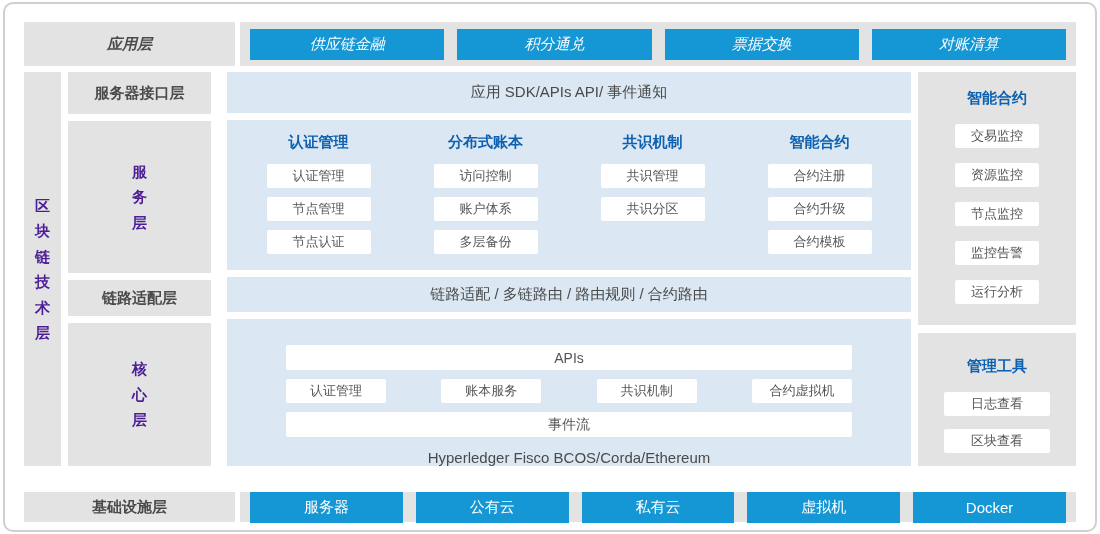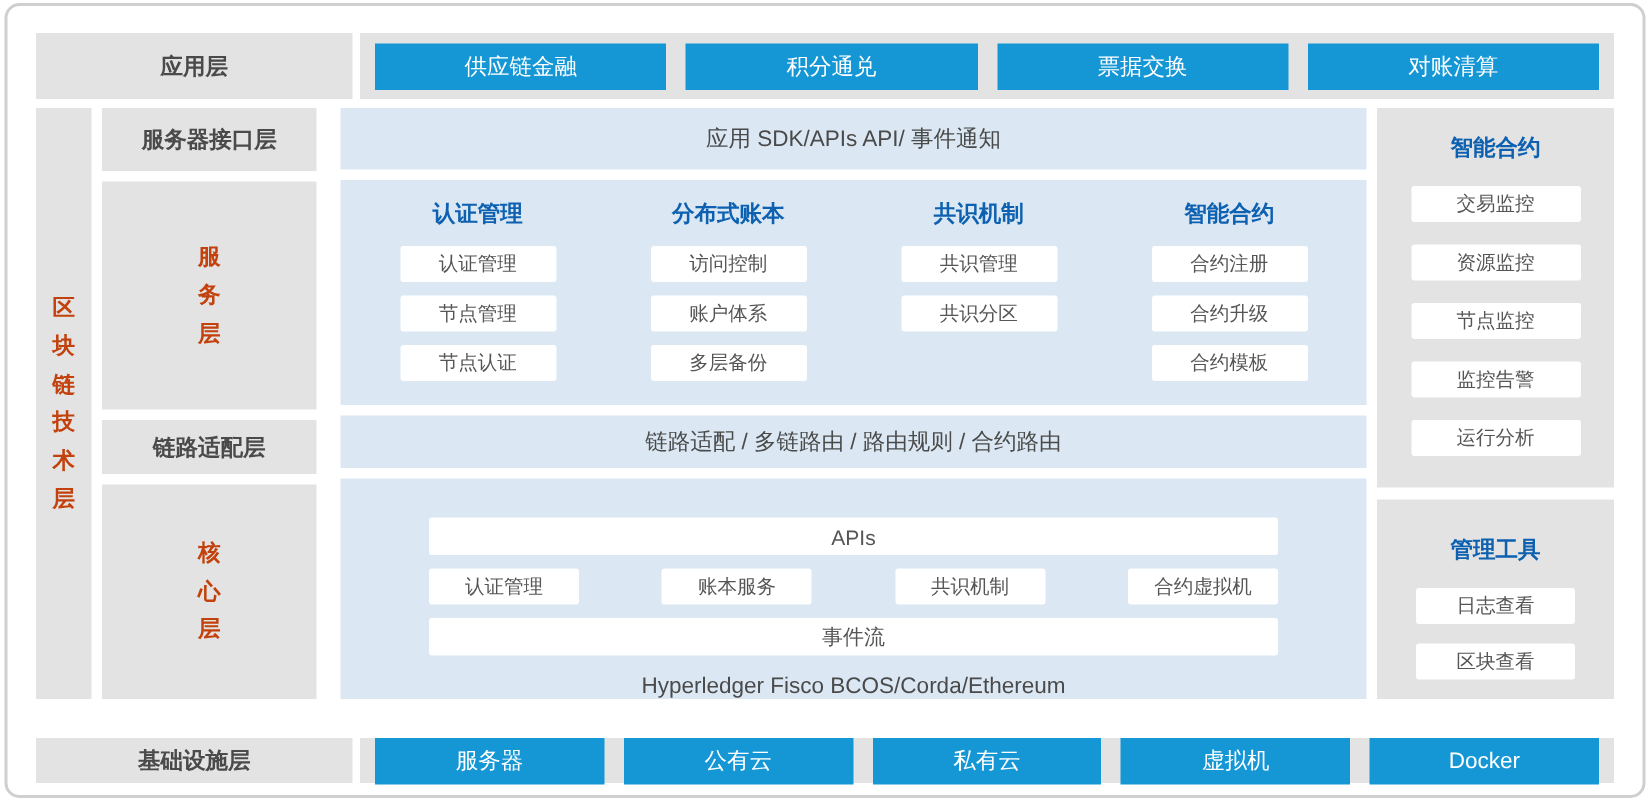--- a/index.html
+++ b/index.html
@@ -17,21 +17,21 @@
     border-radius: 10px;
   }
   .gray  { background: #e3e3e3; }
   .blue-panel { background: #dbe8f3; }
 
   
   .top-row, .bottom-row {
     position: absolute; left: 19px; right: 19px; height: 44px;
     display: flex;
   }
-  .top-row { top: 18px; }
+  .top-row { top: 18px; font-style: italic; }
   .bottom-row { top: 488px; height: 30px; }
 
   .layer-title {
     width: 211px; margin-right: 5px;
     display: flex; align-items: center; justify-content: center;
     font-size: 15px; font-weight: bold; color: #4a4a4a;
   }
   .btn-strip {
     flex: 1;
     display: flex; align-items: center;
@@ -48,21 +48,21 @@
   .main-row {
     position: absolute; left: 19px; right: 19px; top: 68px; height: 394px;
     display: flex;
   }
   .vert-box {
     width: 37px; margin-right: 7px;
     display: flex; align-items: center; justify-content: center;
   }
   .vert-text {
     width: 1.1em; word-break: break-all; text-align: center;
-    font-size: 15px; font-weight: bold; color: #c2410c; line-height: 1.7;
+    font-size: 15px; font-weight: bold; color: #4c1d95; line-height: 1.7;
   }
   .label-col { width: 143px; margin-right: 16px; display: flex; flex-direction: column; }
   .content-col { flex: 1; margin-right: 7px; display: flex; flex-direction: column; }
   .right-col { width: 158px; display: flex; flex-direction: column; }
 
   .r1 { height: 42px; margin-bottom: 7px; }
   .r2 { height: 152px; margin-bottom: 7px; }
   .r3 { height: 36px; margin-bottom: 7px; }
   .r4 { flex: 1; }
   .cell {
@@ -107,21 +107,21 @@
     height: 253px; margin-bottom: 8px;
     display: flex; flex-direction: column; align-items: center;
     padding-top: 17px;
   }
   .right-p2 {
     flex: 1;
     display: flex; flex-direction: column; align-items: center;
     padding-top: 24px;
   }
   .panel-header { font-size: 15px; font-weight: bold; color: #0d61b0; margin-bottom: 16px; }
-  .right-p1 .white-box { width: 113px; margin-bottom: 15px; }
+  .right-p1 .white-box { width: 84px; margin-bottom: 15px; }
   .right-p2 .white-box { width: 106px; margin-bottom: 13px; }
 </style>
 </head>
 <body>
 
 <div class="frame">
 
   <div class="top-row">
     <div class="layer-title gray">应用层</div>
     <div class="btn-strip gray">

